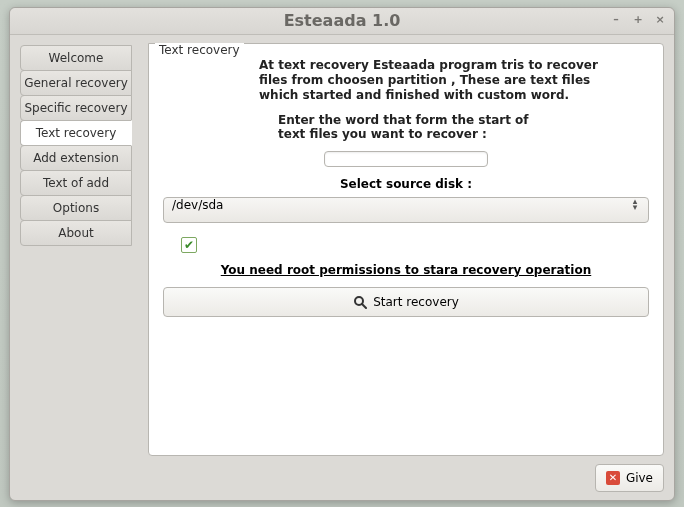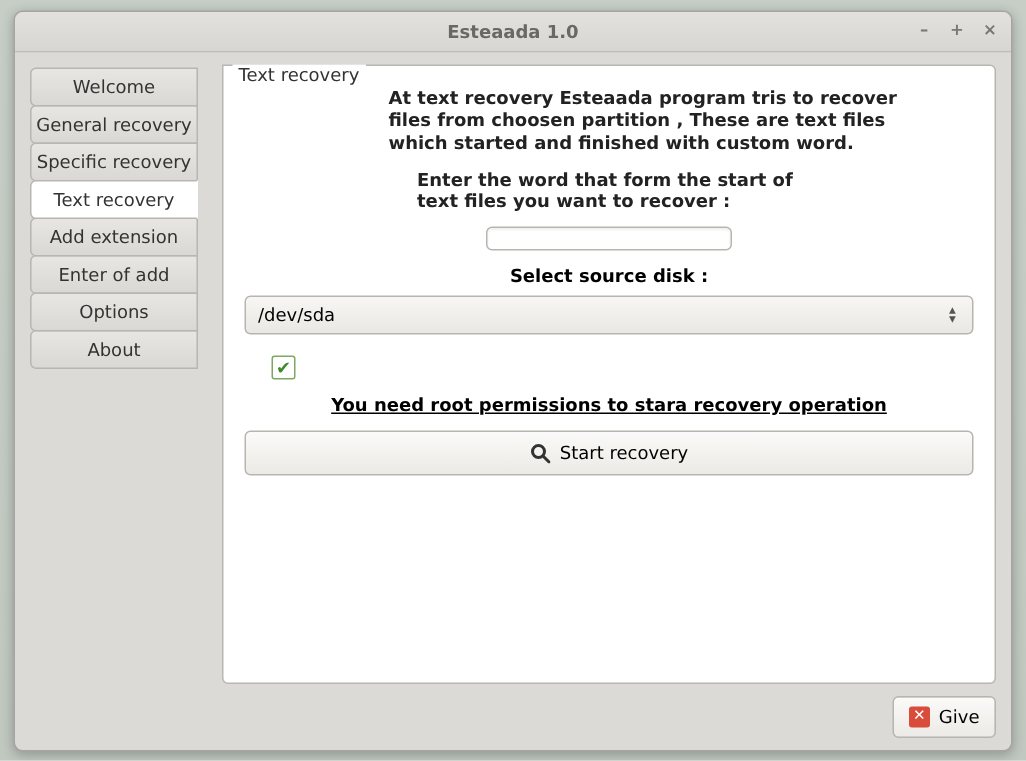--- a/index.html
+++ b/index.html
@@ -28,21 +28,21 @@
   .titlebar {
     height: 26px;
     background: linear-gradient(#e3e1dd, #d8d6d2);
     border-bottom: 1px solid #bfbdb8;
     border-radius: 6px 6px 0 0;
     display: flex; align-items: center; justify-content: center;
     position: relative;
     color: #6a6864;
     font-weight: bold;
   }
-  .titlebar-title { font-size: 12px; }
+  .titlebar-title { font-size: 16px; }
   .title-buttons {
     position: absolute; right: 4px; top: 4px;
     display: flex; gap: 2px;
   }
   .title-btn {
     width: 20px; height: 16px;
     display: flex; align-items: center; justify-content: center;
     color: #7a7874; font-size: 11px;
     border-radius: 2px;
   }
@@ -129,21 +129,21 @@
     font-weight: bold;
     margin: 10px 0 6px 0;
   }
 
   .combo {
     width: 100%;
     height: 26px;
     border: 1px solid #b7b5b0;
     border-radius: 4px;
     background: linear-gradient(#f7f6f4,#eae8e4);
-    display: flex; align-items: center; justify-content: space-between;
+    display: flex; justify-content: space-between;
     padding: 0 6px 0 8px;
     box-sizing: border-box;
     margin-bottom: 14px;
   }
   .combo .spin {
     width: 14px; display: flex; flex-direction: column; line-height: 6px;
     color: #555; font-size: 9px; text-align: center;
   }
 
   .target-row {
@@ -227,21 +227,21 @@
 
     <div class="body">
       <div class="hsplit">
 
         <div class="sidebar">
           <div class="tab">Welcome</div>
           <div class="tab">General recovery</div>
           <div class="tab">Specific recovery</div>
           <div class="tab active">Text recovery</div>
           <div class="tab">Add extension</div>
-          <div class="tab">Enter of add</div>
+          <div class="tab">Text of add</div>
           <div class="tab">Options</div>
           <div class="tab">About</div>
         </div>
 
         <div class="panel">
           <span class="panel-legend">Text recovery</span>
 
           <div class="desc">At text recovery Esteaada program tris to recover files from choosen partition , These are text files which started and finished with custom word.</div>
 
           <div class="form-row">

